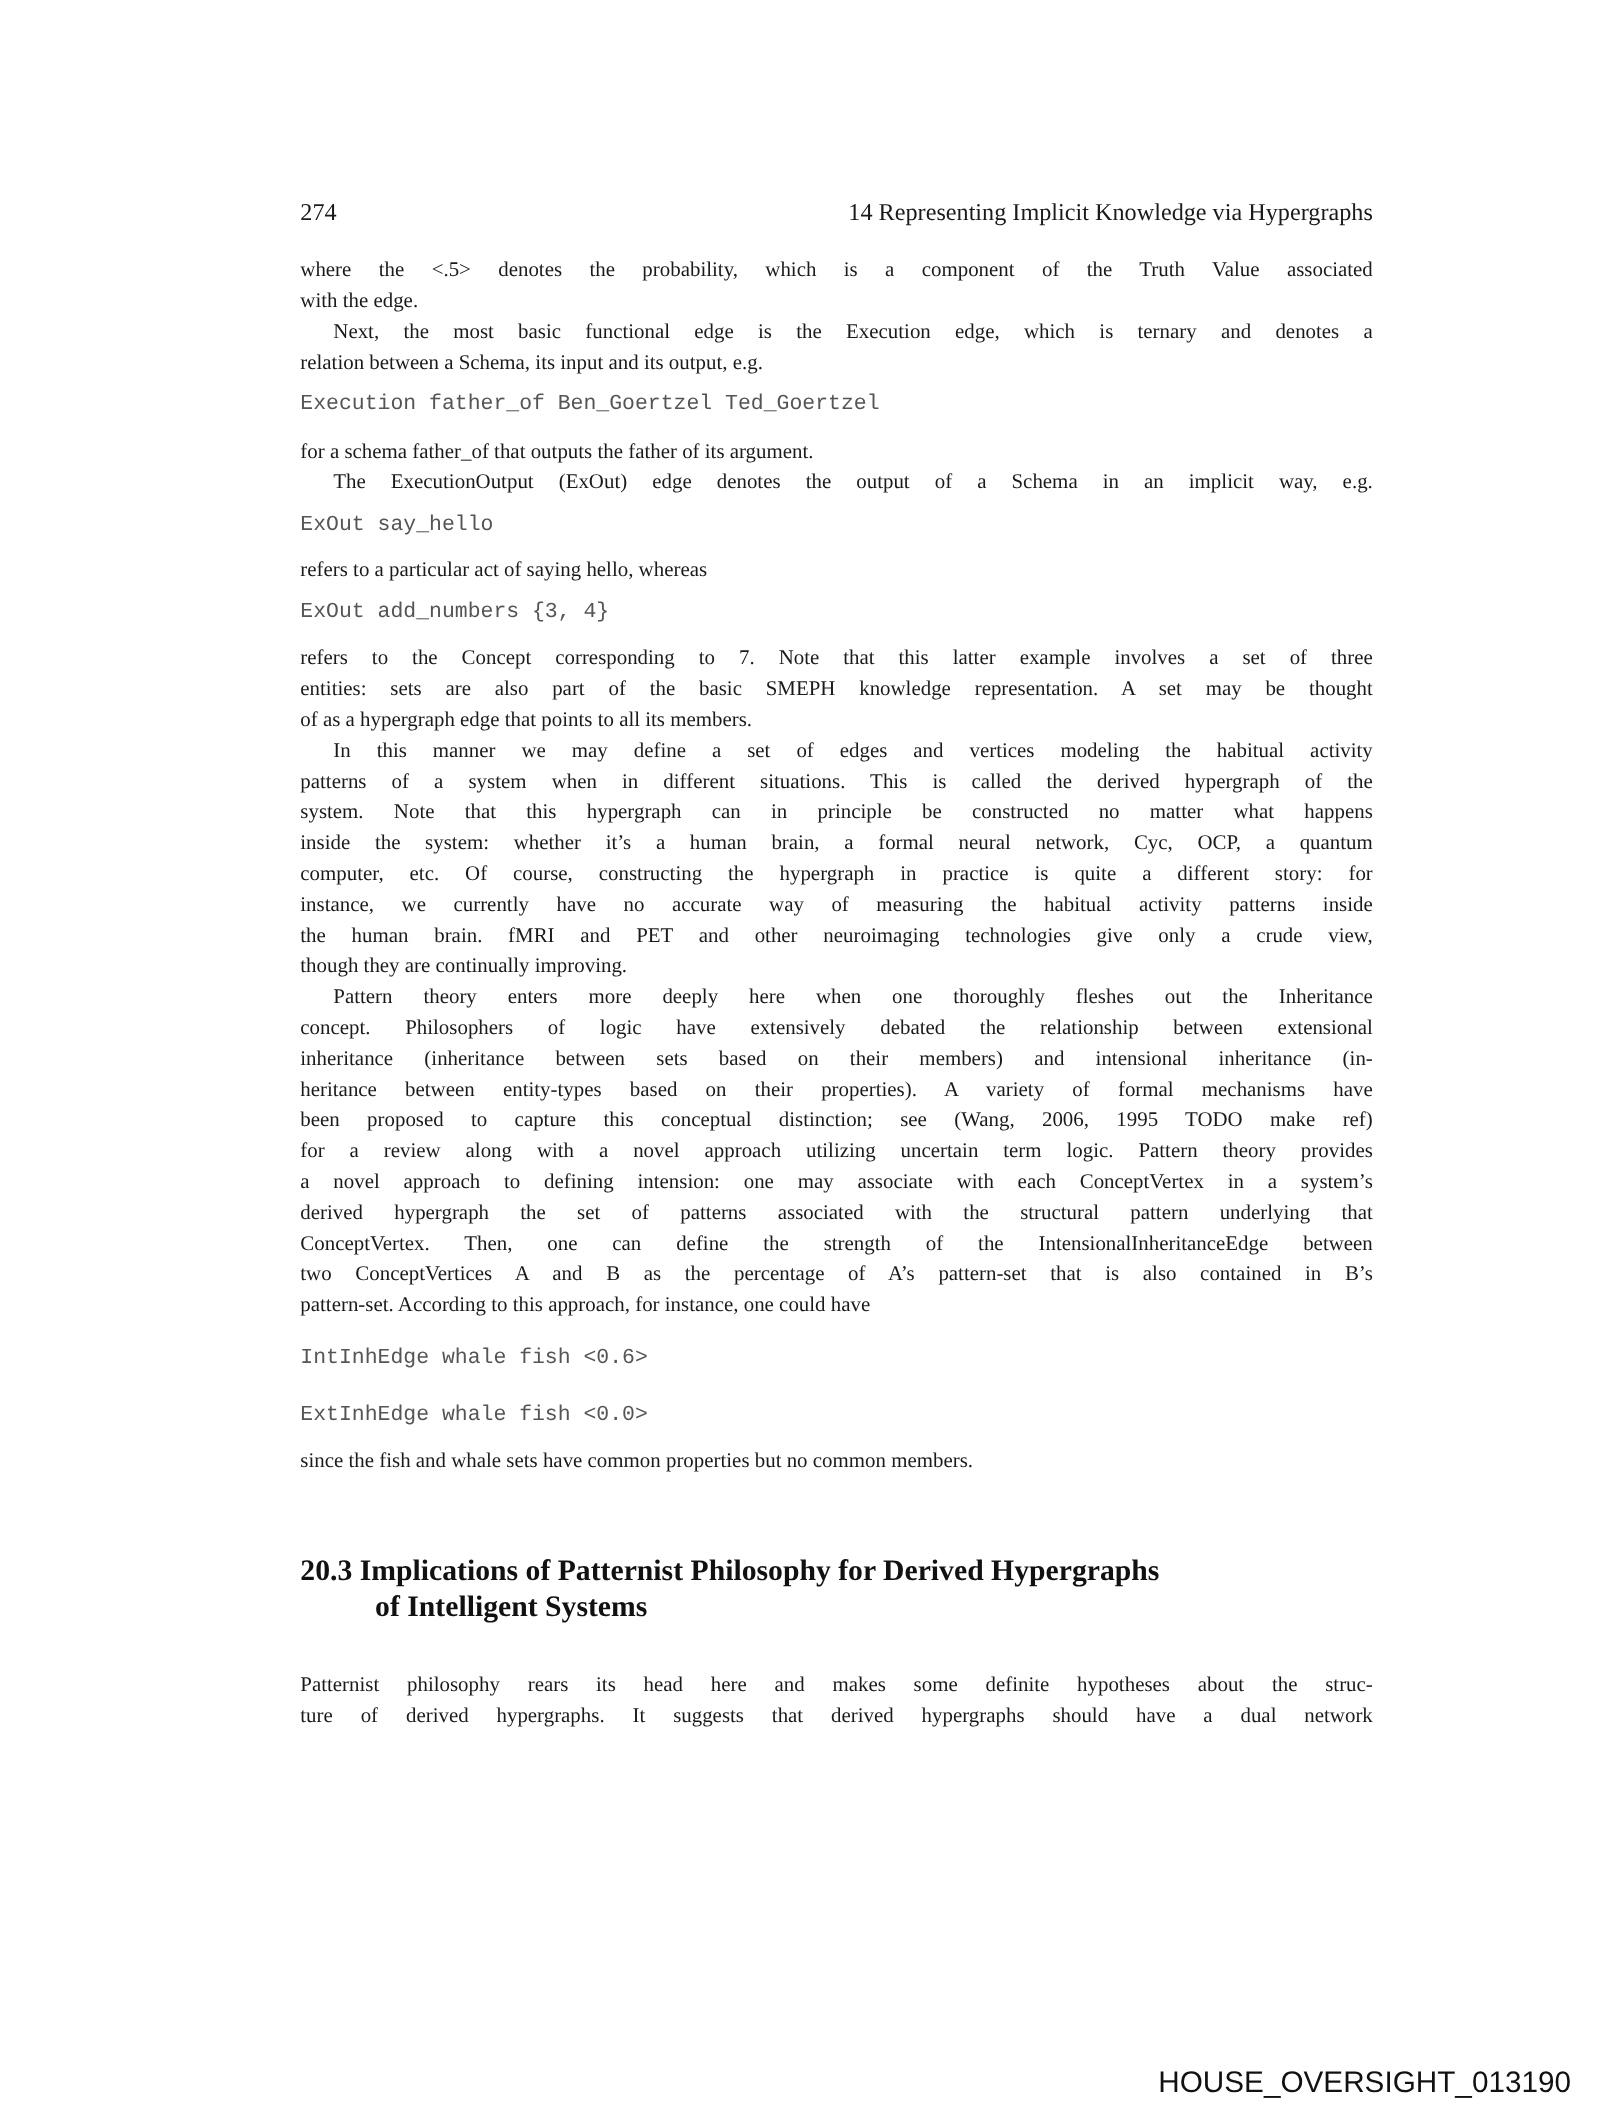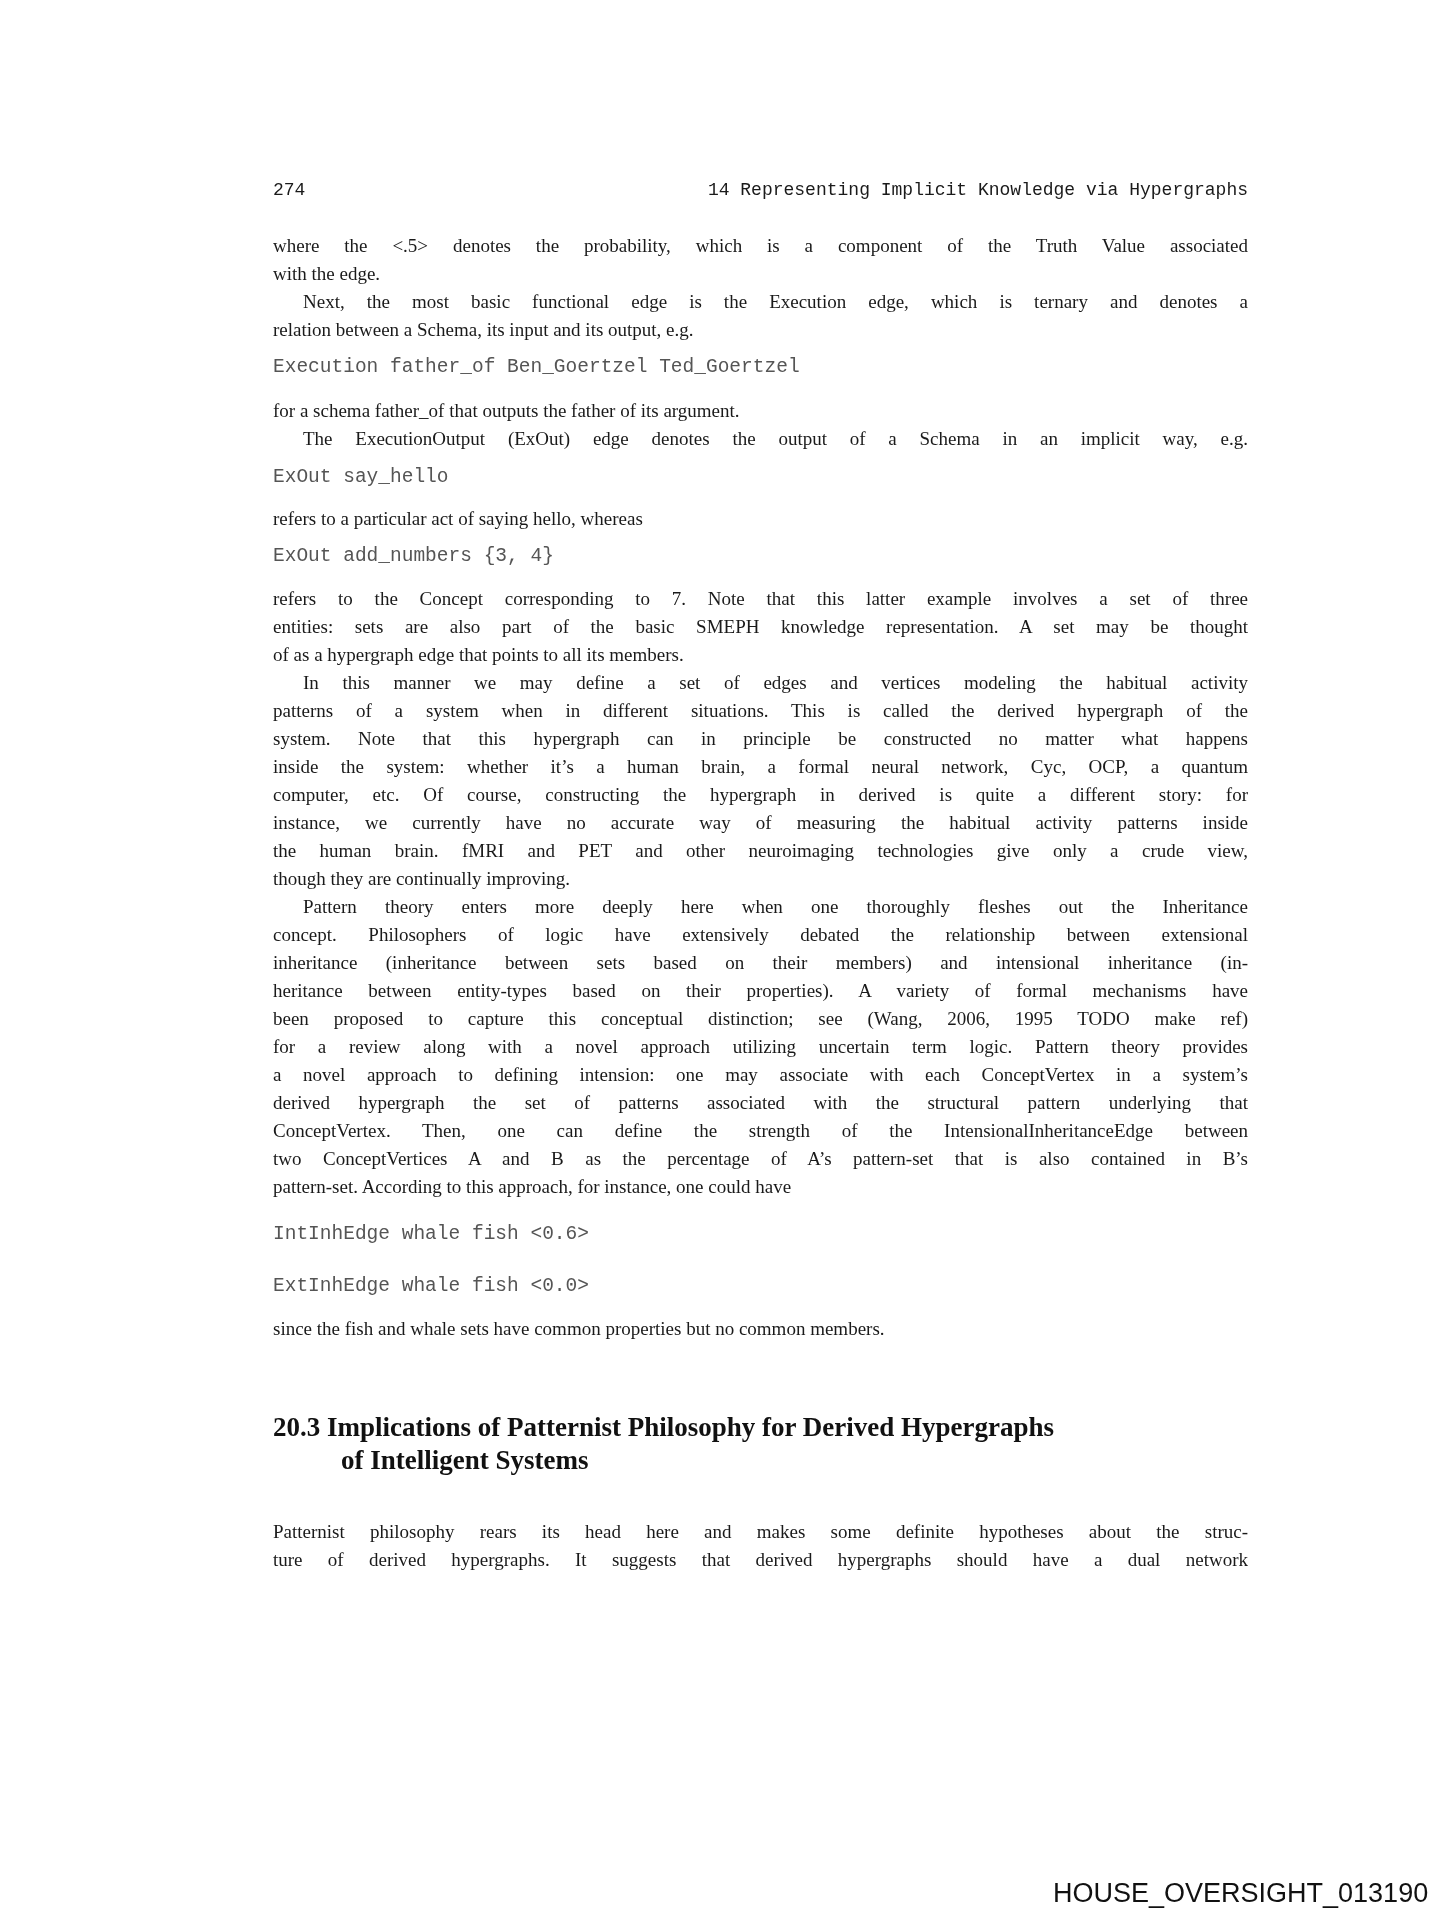--- a/index.html
+++ b/index.html
@@ -1,20 +1,20 @@
 <!DOCTYPE html>
 <html><head>
 <meta charset="utf-8">
 <style>
   html, body { margin: 0; padding: 0; background: #ffffff; }
   body { width: 1453px; height: 1920px; position: relative; overflow: hidden; }
   .page { position: absolute; left: 0; top: 0; width: 1453px; height: 1920px; background: #fff; }
   .serif { font-family: "Liberation Serif", "DejaVu Serif", serif; color: #1a1a1a; }
   .mono { font-family: "Liberation Mono", "DejaVu Sans Mono", monospace; color: #555555; }
-  .running-head { position: absolute; left: 273px; width: 975px; top: 180px; height: 24px; font-size: 18px; font-family: Liberation Mono, monospace; }
+  .running-head { position: absolute; left: 273px; width: 975px; top: 180px; height: 24px; font-size: 22px; }
   .running-head .pnum { position: absolute; left: 0; top: 0; }
   .running-head .rtitle { position: absolute; right: 0; top: 0; }
   .line { position: absolute; left: 273px; width: 975px; font-size: 19px; line-height: 28px; height: 28px; white-space: nowrap; }
   .just { text-align: justify; text-align-last: justify; }
   .ind { left: 303px; width: 945px; }
   .code { position: absolute; left: 273px; font-size: 19.5px; line-height: 24px; white-space: pre; }
   .heading { position: absolute; left: 273px; font-family: "Liberation Serif", "DejaVu Serif", serif; font-weight: bold; font-size: 27px; line-height: 34px; color: #111; white-space: nowrap; }
   .stamp { position: absolute; left: 1053px; top: 1878px; font-family: "Liberation Sans", "DejaVu Sans", sans-serif; font-size: 27px; line-height: 30px; color: #111; white-space: nowrap; }
 </style>
 </head>
@@ -46,21 +46,21 @@
   <div class="code mono" style="top:544px">ExOut add_numbers {3, 4}</div>
 
   <div class="line serif just" style="top: 585px; white-space: normal; overflow: hidden;">refers to the Concept corresponding to 7. Note that this latter example involves a set of three</div>
   <div class="line serif just" style="top: 613px; white-space: normal; overflow: hidden;">entities: sets are also part of the basic SMEPH knowledge representation. A set may be thought</div>
   <div class="line serif" style="top:641px">of as a hypergraph edge that points to all its members.</div>
 
   <div class="line serif just ind" style="top: 669px; white-space: normal; overflow: hidden;">In this manner we may define a set of edges and vertices modeling the habitual activity</div>
   <div class="line serif just" style="top: 697px; white-space: normal; overflow: hidden;">patterns of a system when in different situations. This is called the derived hypergraph of the</div>
   <div class="line serif just" style="top: 725px; white-space: normal; overflow: hidden;">system. Note that this hypergraph can in principle be constructed no matter what happens</div>
   <div class="line serif just" style="top: 753px; white-space: normal; overflow: hidden;">inside the system: whether it’s a human brain, a formal neural network, Cyc, OCP, a quantum</div>
-  <div class="line serif just" style="top: 781px; white-space: normal; overflow: hidden;">computer, etc. Of course, constructing the hypergraph in derived is quite a different story: for</div>
+  <div class="line serif just" style="top: 781px; white-space: normal; overflow: hidden;">computer, etc. Of course, constructing the hypergraph in practice is quite a different story: for</div>
   <div class="line serif just" style="top: 809px; white-space: normal; overflow: hidden;">instance, we currently have no accurate way of measuring the habitual activity patterns inside</div>
   <div class="line serif just" style="top: 837px; white-space: normal; overflow: hidden;">the human brain. fMRI and PET and other neuroimaging technologies give only a crude view,</div>
   <div class="line serif" style="top:865px">though they are continually improving.</div>
 
   <div class="line serif just ind" style="top: 893px; white-space: normal; overflow: hidden;">Pattern theory enters more deeply here when one thoroughly fleshes out the Inheritance</div>
   <div class="line serif just" style="top: 921px; white-space: normal; overflow: hidden;">concept. Philosophers of logic have extensively debated the relationship between extensional</div>
   <div class="line serif just" style="top: 949px; white-space: normal; overflow: hidden;">inheritance (inheritance between sets based on their members) and intensional inheritance (in-</div>
   <div class="line serif just" style="top: 977px; white-space: normal; overflow: hidden;">heritance between entity-types based on their properties). A variety of formal mechanisms have</div>
   <div class="line serif just" style="top: 1005px; white-space: normal; overflow: hidden;">been proposed to capture this conceptual distinction; see (Wang, 2006, 1995 TODO make ref)</div>
   <div class="line serif just" style="top: 1061px; white-space: normal; overflow: hidden;">a novel approach to defining intension: one may associate with each ConceptVertex in a system’s</div>

